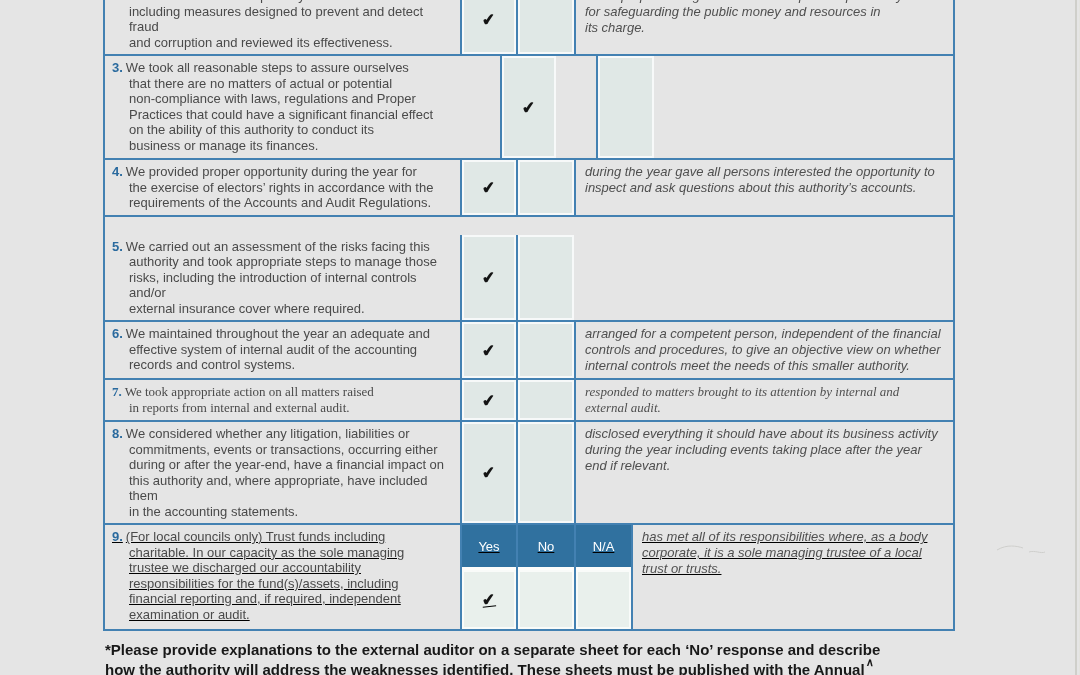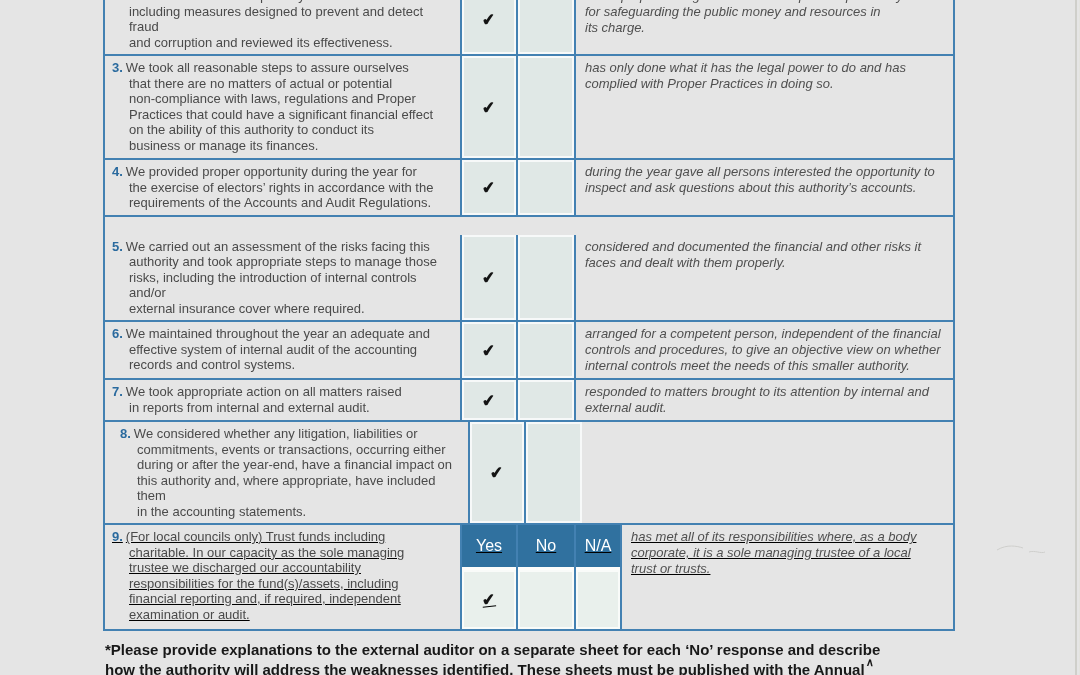--- a/index.html
+++ b/index.html
@@ -23,35 +23,35 @@
   .stmt-block{padding-left:17px;text-indent:-17px;}
   .num{color:var(--num);font-weight:bold;margin-right:3px;}
   .stmt-text{white-space:pre-line;}
   .c-yes,.c-no,.c-na{box-sizing:border-box;border-left:2px solid var(--line);display:flex;align-items:center;justify-content:center;background:var(--cellbg);box-shadow:inset 0 0 0 2px rgba(255,255,255,.75);}
   .c-yes{width:56px;}
   .c-no{width:58px;}
   .c-expl{flex:1;border-left:2px solid var(--line);padding:4px 9px;box-sizing:border-box;font-size:13px;line-height:16px;font-style:italic;color:var(--expl);white-space:pre-line;}
   .tick{font-size:16px;font-weight:bold;color:#141414;transform:rotate(-6deg);}
 
   .h0{min-height:52px;}
-  .h1{min-height:102px;}
+  .h1{min-height:102px;gap:40px;}
   .h2{min-height:51px;}
   .h3{min-height:70px;margin-top:18px;}
   .h4{min-height:51px;}
-  .h5{min-height:35px;}
-  .h6{min-height:81px;padding-left:8px;}
+  .h5{min-height:35px;font-family:Liberation Serif, serif;}
+  .h6{min-height:81px;}
   .h7{min-height:104px;text-decoration:underline;}
 
   
   .r9cols{display:flex;}
   .r9col{box-sizing:border-box;border-left:2px solid var(--line);display:flex;flex-direction:column;background:#fdfdfb;}
   .r9col.w-yes{width:56px;}
   .r9col.w-no{width:58px;}
-  .r9col.w-na{width:46px;}
-  .r9hdr{height:42px;margin-bottom:3px;background:var(--hdr);color:#fff;font-size:16px;display:flex;align-items:center;justify-content:center;}
+  .r9col.w-na{width:57px;}
+  .r9hdr{height:42px;margin-bottom:3px;background:var(--hdr);color:#fff;font-size:13px;display:flex;align-items:center;justify-content:center;}
   .r9body{flex:1;background:var(--cellbg9);display:flex;align-items:center;justify-content:center;box-shadow:inset 0 0 0 2px rgba(255,255,255,.7);}
 
   
   .note{margin:9px 0 0 2px;width:872px;font-size:15px;line-height:20px;font-weight:bold;color:#181818;white-space:pre-line;}
 
   
   .scan-edge{position:absolute;top:0;right:3px;width:2px;height:675px;background:#cfcfca;}
   .scan-edge2{position:absolute;top:0;right:0;width:1px;height:675px;background:#e3e3df;}
   .caret-mark{position:absolute;left:866px;top:656px;font-size:11px;font-weight:bold;color:#1a1a1a;transform:rotate(3deg);}
   .squiggle{position:absolute;left:995px;top:538px;opacity:.45;}
@@ -89,22 +89,20 @@
 Practices that could have a significant financial effect
 on the ability of this authority to conduct its
 business or manage its finances.</span></div>
         </div>
         <div class="c-yes">
             <span class="tick">✔</span>
           </div>
         <div class="c-no">
             <span class="tick"></span>
           </div>
-        <div class="c-expl">has only done what it has the legal power to do and has
-complied with Proper Practices in doing so.</div>
       </div>
 
       <div class="trow h2">
         <div class="c-stmt">
           <div class="stmt-block"><span class="num">4.</span><span class="stmt-text">We provided proper opportunity during the year for
 the exercise of electors’ rights in accordance with the
 requirements of the Accounts and Audit Regulations.</span></div>
         </div>
         <div class="c-yes">
             <span class="tick">✔</span>
@@ -122,22 +120,20 @@
 authority and took appropriate steps to manage those
 risks, including the introduction of internal controls and/or
 external insurance cover where required.</span></div>
         </div>
         <div class="c-yes">
             <span class="tick">✔</span>
           </div>
         <div class="c-no">
             <span class="tick"></span>
           </div>
-        <div class="c-expl">considered and documented the financial and other risks it
-faces and dealt with them properly.</div>
       </div>
 
       <div class="trow h4">
         <div class="c-stmt">
           <div class="stmt-block"><span class="num">6.</span><span class="stmt-text">We maintained throughout the year an adequate and
 effective system of internal audit of the accounting
 records and control systems.</span></div>
         </div>
         <div class="c-yes">
             <span class="tick">✔</span>
@@ -172,20 +168,23 @@
 during or after the year-end, have a financial impact on
 this authority and, where appropriate, have included them
 in the accounting statements.</span></div>
         </div>
         <div class="c-yes">
             <span class="tick">✔</span>
           </div>
         <div class="c-no">
             <span class="tick"></span>
           </div>
+        <div class="c-expl">disclosed everything it should have about its business activity
+during the year including events taking place after the year
+end if relevant.</div>
       </div>
 
       <div class="trow h7">
         <div class="c-stmt">
           <div class="stmt-block"><span class="num">9.</span><span class="stmt-text">(For local councils only) Trust funds including
 charitable. In our capacity as the sole managing
 trustee we discharged our accountability
 responsibilities for the fund(s)/assets, including
 financial reporting and, if required, independent
 examination or audit.</span></div>

